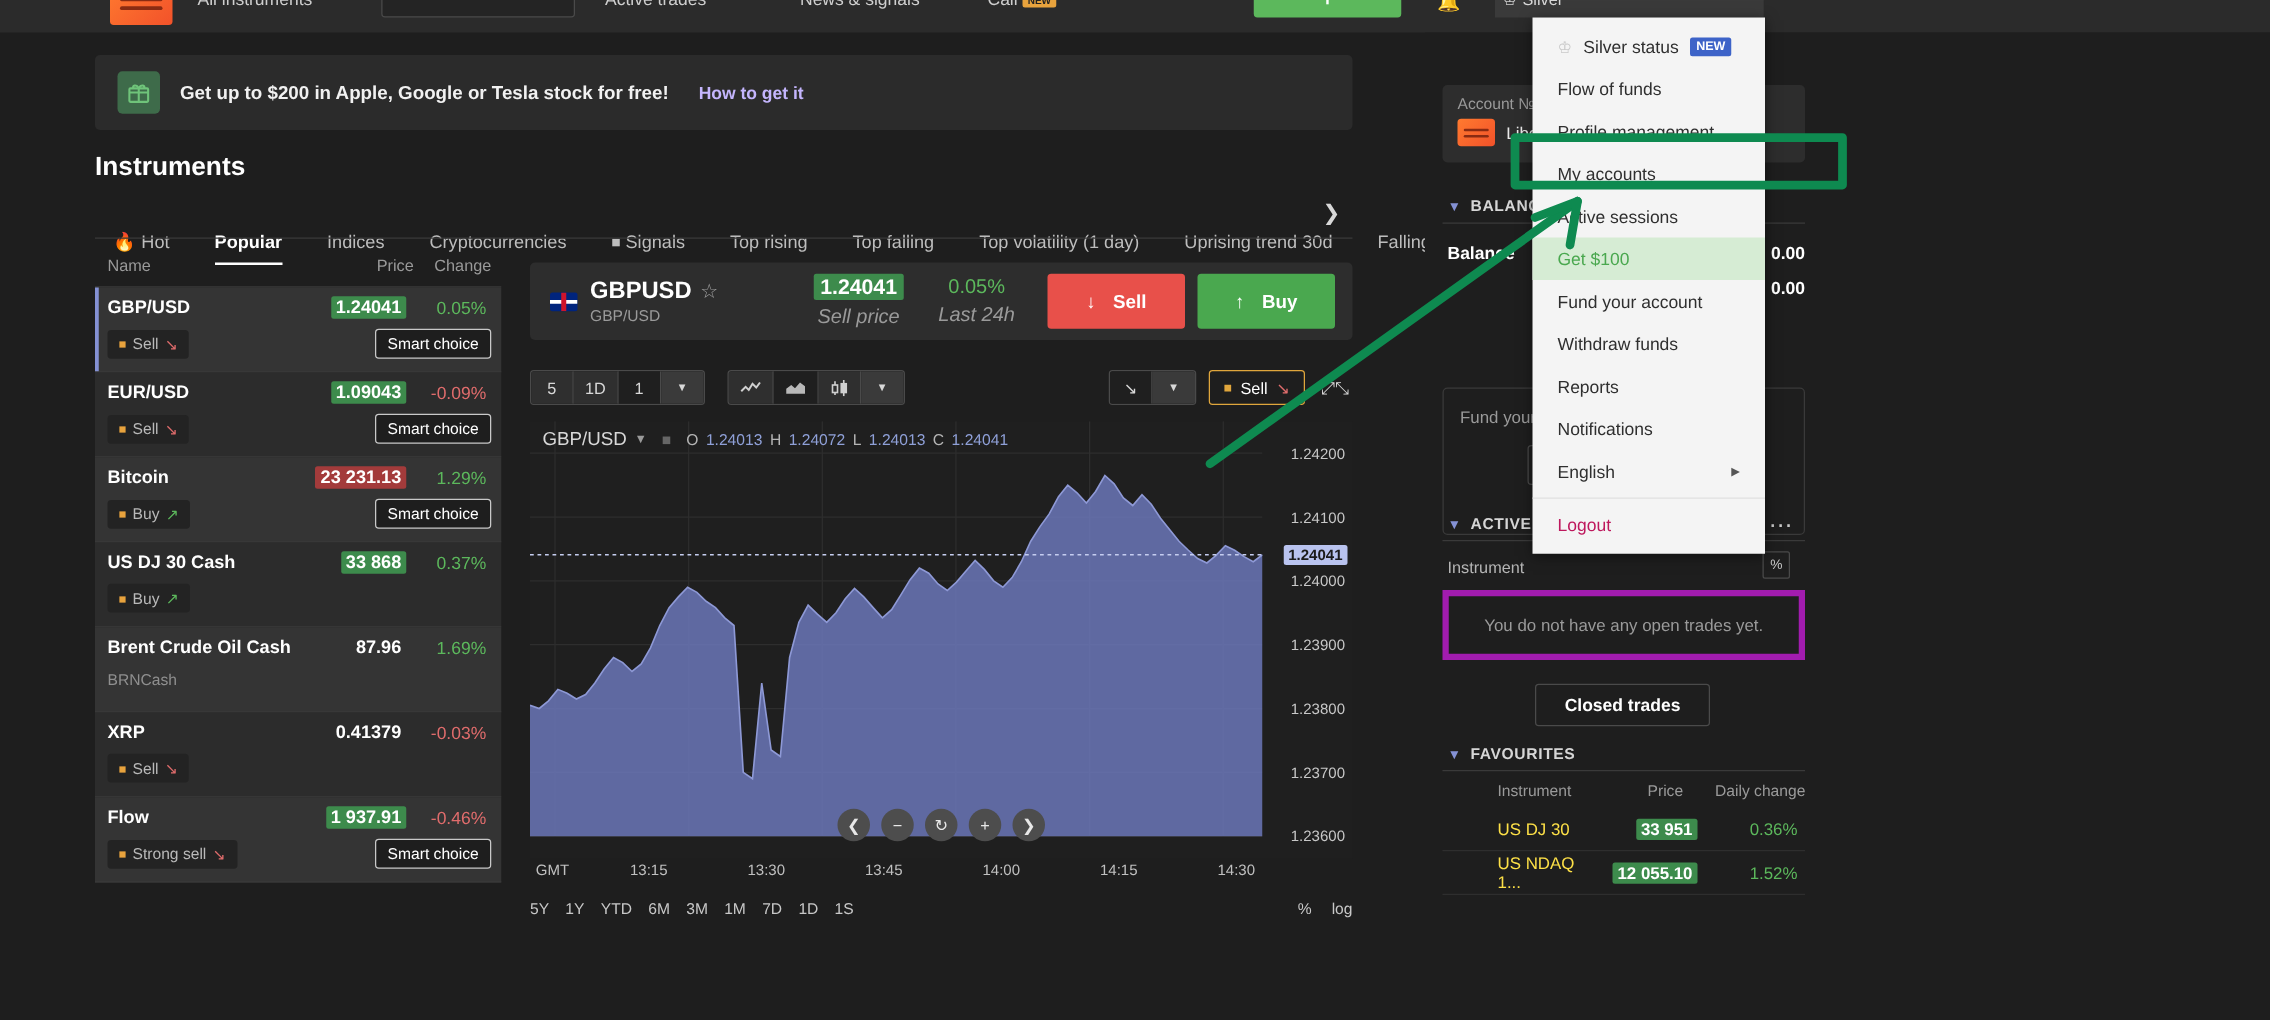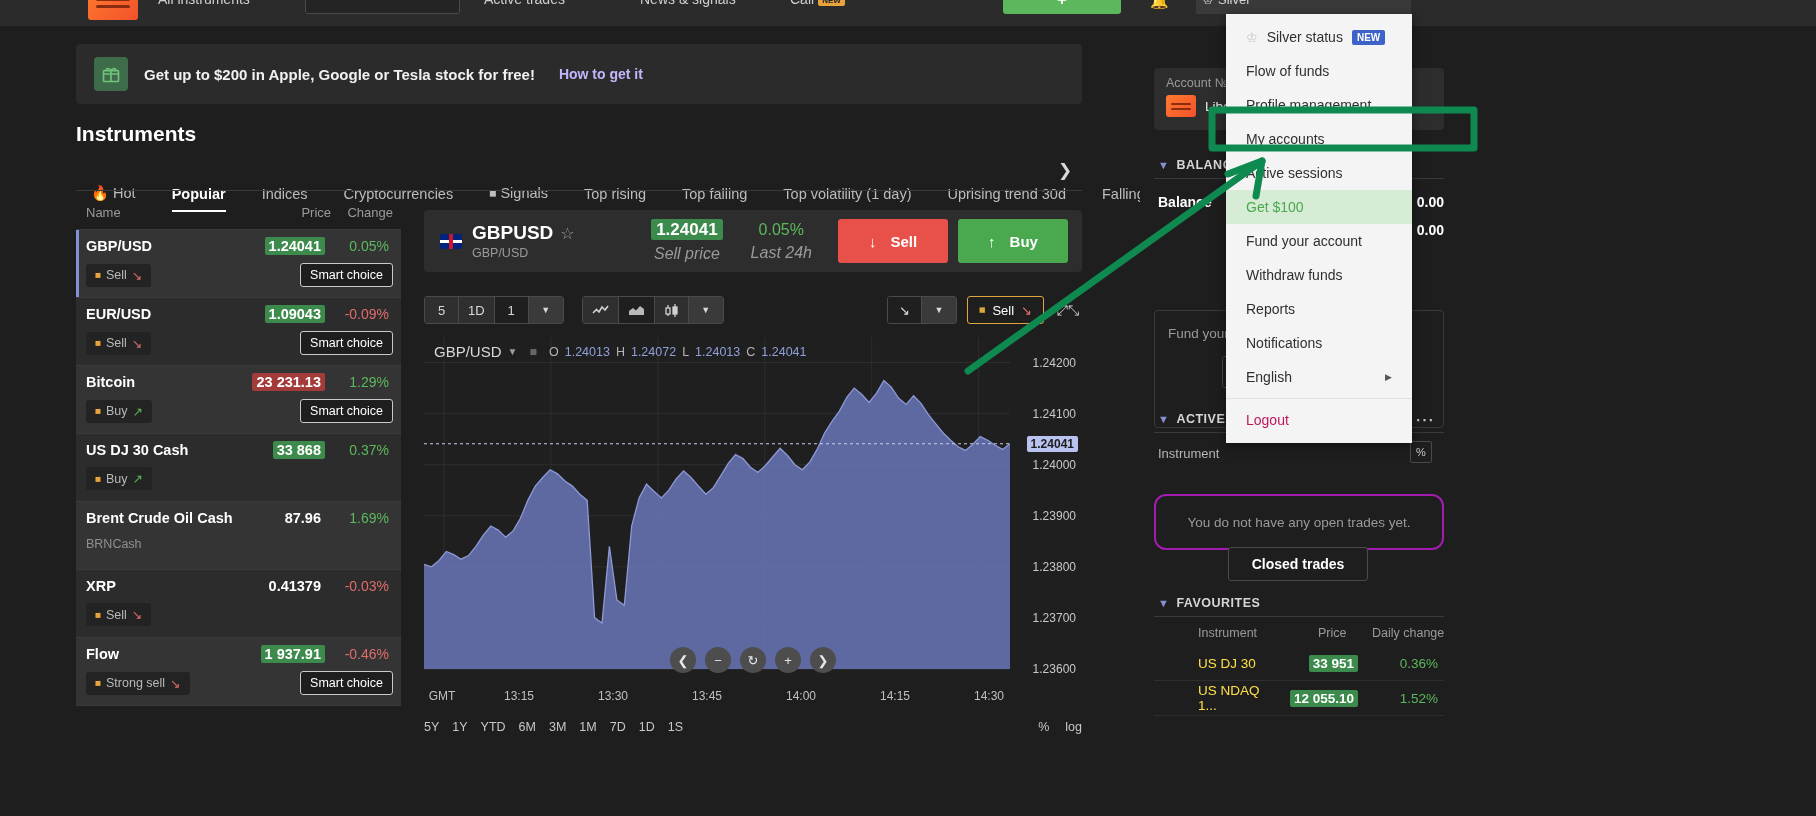--- a/index.html
+++ b/index.html
@@ -161,22 +161,22 @@
   .fundtext { position:absolute; left:28px; top:300px; color:#9a9a9a; font-size:13.5px; }
   .fundbtn { position:absolute; left:82px; top:330px; width:150px; height:32px;
      border:1px solid #4a4a4a; border-radius:3px; }
   .instr-hdr { position:absolute; color:#b5b5b5; font-size:13px; }
   .dots { position:absolute; left:275px; top:382px; color:#c8c8c8; font-size:19px;
      letter-spacing:1px; cursor:pointer;}
   .pctbox { position:absolute; left:270px; top:415px; width:22px; height:22px;
      border:1px solid #4a4a4a; border-radius:2px; color:#c8c8c8; font-size:11px;
      display:flex; align-items:center; justify-content:center;}
   .notrades { position:absolute; left:14px; top:446px; width:290px; height:56px;
-     border:2px solid #a21caf; border-radius:12px; display:flex; align-items:center;
-     justify-content:center; color:#9a9a9a; font-size:13.5px;margin-top:22px; }
+     border:5px solid #a21caf; border-radius:0; display:flex; align-items:center;
+     justify-content:center; color:#9a9a9a; font-size:13.5px; }
   .closedbtn { position:absolute; left:88px; top:521px; width:140px; height:34px;
      border:1px solid #4a4a4a; border-radius:3px; background:#1e1e1e; color:#fff;
      font-size:14px; font-weight:bold; cursor:pointer; }
   .fav-hdr { position:absolute; color:#9a9a9a; font-size:12.5px; }
   .fav-row { position:absolute; left:14px; width:290px; height:35px; display:flex; align-items:center;
      border-bottom:1px solid #2e2e2e;}
   .fav-name { flex:1; color:#fde047; font-size:13.5px; padding-left:44px;}
   .fav-price { width:86px; text-align:right; color:#fff; font-size:13.5px; font-weight:bold;}
   .fav-price span{ background:#3d8b4c; padding:1px 4px; border-radius:2px;}
   .fav-chg { width:86px; text-align:right; color:#5cb85c; font-size:13.5px; padding-right:6px;}

